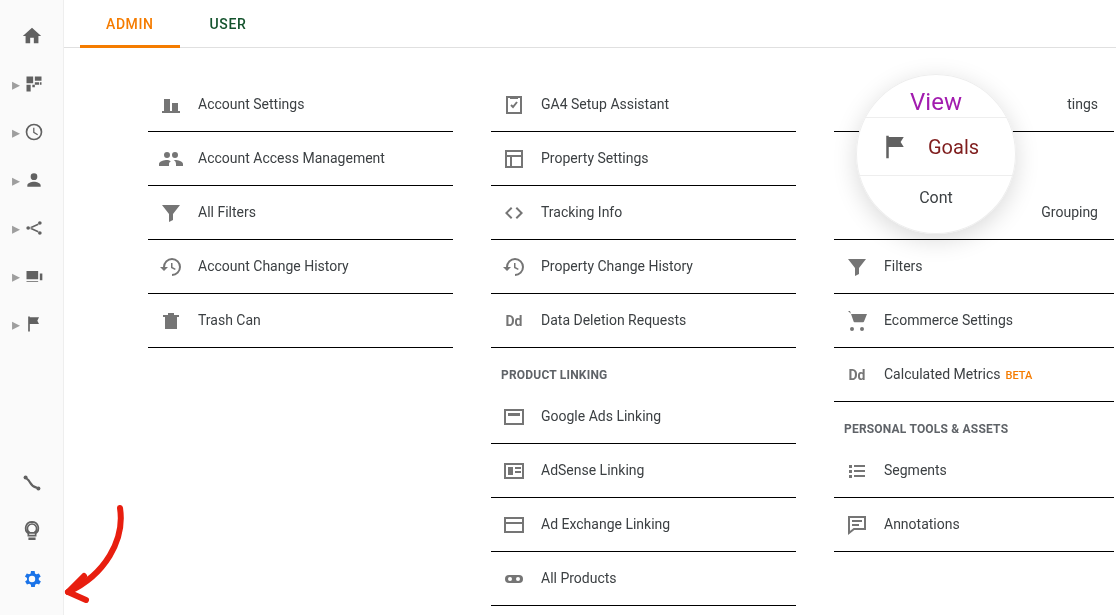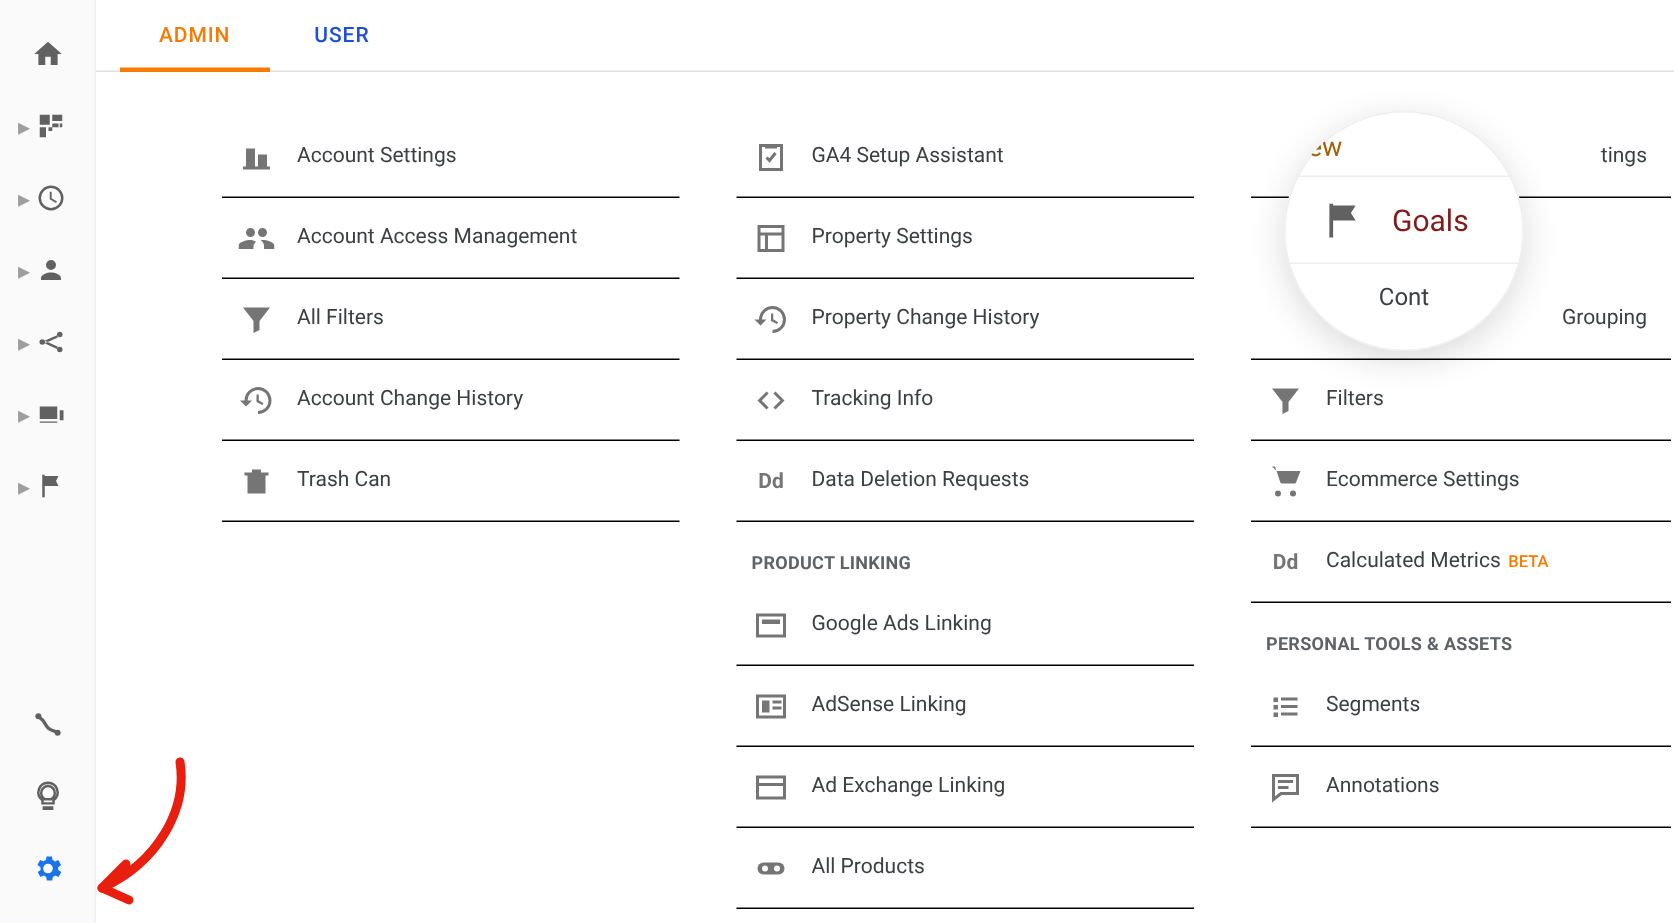--- a/index.html
+++ b/index.html
@@ -13,21 +13,21 @@
   .sidebar .ico { width: 24px; height: 24px; display: flex; align-items: center; justify-content: center; fill: #616161; color: #616161; }
   .sidebar .caret { width: 8px; height: 8px; display: flex; align-items: center; justify-content: center; color: #9e9e9e; }
   .sidebar-bottom { margin-top: auto; padding-bottom: 12px; }
   .sidebar-bottom .gear svg { fill: #1a73e8; }
 
   
   .main { position: absolute; left: 64px; top: 0; right: 0; height: 615px; background: #fff; }
 
   
   .tabs { height: 48px; display: flex; align-items: center; padding-left: 42px; border-bottom: 1px solid #e0e0e0; background: #fff; gap: 56px; }
-  .tab { font-size: 14px; font-weight: 500; letter-spacing: 0.6px; color: #1d4ed8; height: 47px; display: flex; align-items: center; position: relative; cursor: pointer; }
+  .tab { font-size: 14px; font-weight: 500; letter-spacing: 0.6px; color: #14532d; height: 47px; display: flex; align-items: center; position: relative; cursor: pointer; }
   .tab.active { color: #f57c00; }
   .tab.active::after { content: ""; position: absolute; left: -26px; right: -26px; bottom: -1px; height: 3px; background: #f57c00; }
 
   
   .columns { position: absolute; top: 48px; left: 0; right: 0; bottom: 0; background: #fff; padding: 30px 0 0 0; display: flex; }
   .spacer-left { width: 84px; }
   .column { width: 305px; background: #fff; padding: 0; margin-right: 38px; }
 
   .row { display: flex; align-items: center; min-height: 54px; border-bottom: 1px solid #000000; padding: 10px 10px 10px 10px; cursor: pointer; }
   .row .ricon { width: 26px; height: 26px; display: flex; align-items: center; justify-content: center; fill: #757575; color: #757575; margin-right: 14px; flex-shrink: 0; }
@@ -43,21 +43,21 @@
   
   .magnifier {
     position: absolute;
     width: 160px; height: 160px;
     border-radius: 50%;
     background: #fff;
     box-shadow: 0 6px 24px rgba(0,0,0,0.15), 0 0 0 1px #eee inset;
     overflow: hidden;
   }
   .magnifier .mag-content { position: absolute; inset: 0; padding: 8px 0; }
-  .magnifier .mag-top { font-size: 18px; color: #a16207; padding-top: 6px; height: 36px; border-bottom: 1px solid #eee; }
+  .magnifier .mag-top { text-align: center; font-size: 24px; color: #a21caf; padding-top: 6px; height: 36px; border-bottom: 1px solid #eee; }
   .magnifier .mag-goals { display: flex; align-items: center; height: 58px; padding-left: 24px; border-bottom: 1px solid #eee; }
   .magnifier .mag-goals .flag { width: 30px; height: 30px; fill: #616161; margin-right: 18px; }
   .magnifier .mag-goals .glabel { font-size: 20px; color: #7f1d1d; }
   .magnifier .mag-bottom { text-align: center; font-size: 16px; color: #3c4043; padding-top: 12px; }
 
   
   .annot-arrow { position: absolute; pointer-events: none; }
 </style>
 </head>
 <body>
@@ -229,32 +229,32 @@
             <svg viewBox="0 0 24 24" width="24" height="24">
               <path d="M4 4h16v16H4z" fill="none" stroke="#757575" stroke-width="2"></path>
               <path d="M4 9h16M9 9v11" stroke="#757575" stroke-width="2"></path>
             </svg>
           </span>
         <span class="rlabel">Property Settings</span>
       </div>
       <div class="row">
         <span class="ricon">
             <svg viewBox="0 0 24 24" width="24" height="24">
+              <path d="M9 6l-6 6 6 6 1.4-1.4L5.8 12l4.6-4.6zM15 6l6 6-6 6-1.4-1.4 4.6-4.6-4.6-4.6z"></path>
+            </svg>
+          </span>
+        <span class="rlabel">Tracking Info</span>
+      </div>
+      <div class="row">
+        <span class="ricon">
+            <svg viewBox="0 0 24 24" width="24" height="24">
               <path d="M13 3a9 9 0 00-9 9H1l4 4 4-4H6a7 7 0 117 7v2a9 9 0 000-18zm-1 5v5l4 2 .7-1.2-3.2-1.9V8z"></path>
             </svg>
           </span>
         <span class="rlabel">Property Change History</span>
-      </div>
-      <div class="row">
-        <span class="ricon">
-            <svg viewBox="0 0 24 24" width="24" height="24">
-              <path d="M9 6l-6 6 6 6 1.4-1.4L5.8 12l4.6-4.6zM15 6l6 6-6 6-1.4-1.4 4.6-4.6-4.6-4.6z"></path>
-            </svg>
-          </span>
-        <span class="rlabel">Tracking Info</span>
       </div>
       <div class="row">
         <span class="ricon">
             <span style="font-weight:700;font-size:14px;color:#757575">Dd</span>
           </span>
         <span class="rlabel">Data Deletion Requests</span>
       </div>
 
       <div class="section-title">PRODUCT LINKING</div>
 

